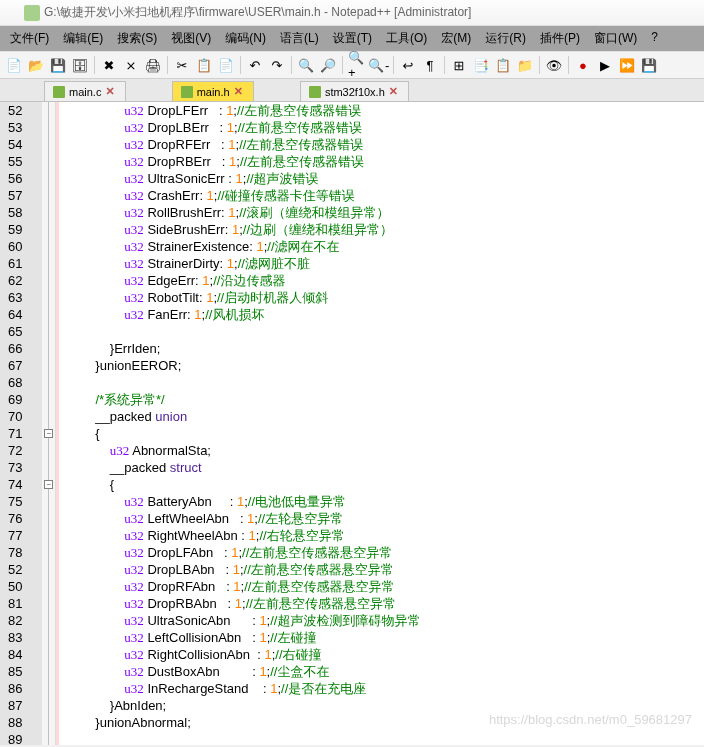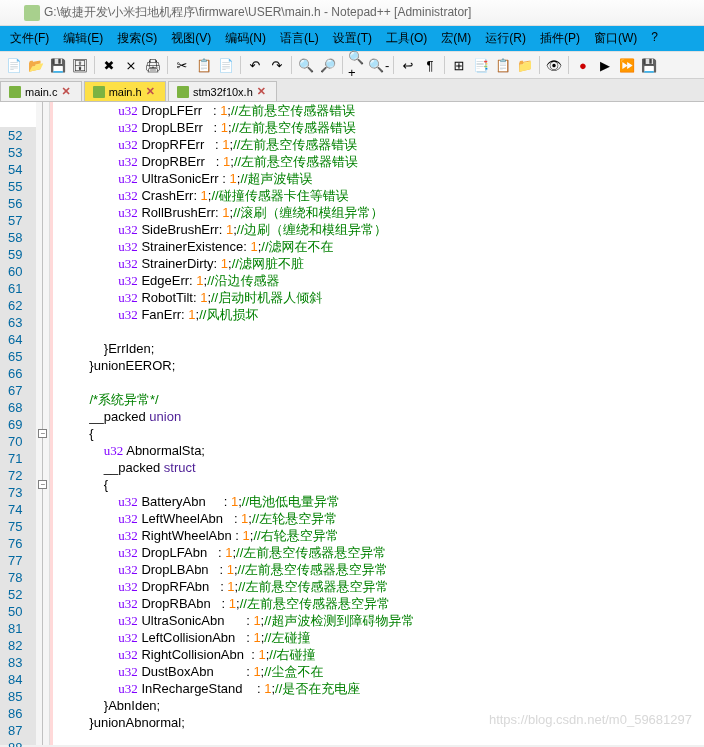--- a/index.html
+++ b/index.html
@@ -1,30 +1,30 @@
 <!DOCTYPE html>
 <html><head>
 <meta charset="utf-8">
 <style>
 * { margin: 0; padding: 0; box-sizing: border-box; font-family: "Microsoft YaHei", "SimSun", sans-serif; }
 body { background: #f0f0f0; width: 704px; height: 747px; overflow: hidden; font-size: 12px; }
 .titlebar { background: linear-gradient(#fdfdfd, #f3f3f3); border-bottom: 1px solid #ddd; padding: 4px 24px; color: #666; display: flex; align-items: center; gap: 4px; }
 .title-icon { width: 16px; height: 16px; background: #a8d08d; border-radius: 2px; display: inline-block; }
-.menubar { background: #0ea5e9; padding: 2px 4px; display: flex; gap: 2px; border-bottom: 1px solid #e0e0e0; }
+.menubar { background: #a3a3a3; padding: 2px 4px; display: flex; gap: 2px; border-bottom: 1px solid #e0e0e0; }
 .menu-item { padding: 2px 6px; cursor: default; }
 .toolbar { background: #f4f4f4; padding: 3px 4px; display: flex; gap: 2px; align-items: center; border-bottom: 1px solid #d0d0d0; }
 .tb-btn { width: 20px; height: 20px; border: 1px solid transparent; display: inline-flex; align-items: center; justify-content: center; font-size: 13px; border-radius: 2px; }
 .tb-sep { width: 1px; height: 18px; background: #ccc; margin: 0 2px; }
 .tabbar { background: #e8e8e8; display: flex; border-bottom: 1px solid #c0c0c0; padding-top: 2px; }
-.tab { padding: 3px 10px 3px 8px; background: #f0f0f0; border: 1px solid #c0c0c0; border-bottom: none; margin-right: 2px; display: flex; align-items: center; gap: 4px; font-size: 11px; }
+.tab { padding: 3px 10px 3px 8px; background: #f0f0f0; border: 1px solid #c0c0c0; border-bottom: none; margin-right: 2px; display: flex; align-items: center; gap: 4px; font-size: 11px; margin-left: 44px; }
 .tab.active { background: #fde047; }
 .tab-icon { width: 12px; height: 12px; background: #7cb342; border-radius: 1px; display: inline-block; }
 .tab-close { color: #c0504d; font-weight: bold; font-size: 11px; cursor: pointer; }
 .editor { background: #fff; display: flex; height: calc(100% - 104px); font-family: Consolas, "Courier New", monospace; font-size: 13px; line-height: 17px; }
-.gutter { background: #e4e4e4; color: #0369a1; text-align: right; padding: 0 14px 0 8px; user-select: none; min-width: 32px; margin-top: 25px; }
+.gutter { background: #e4e4e4; color: #000000; text-align: right; padding: 0 20px 0 8px; user-select: none; min-width: 32px; }
 .fold { background: #f5f5f5; width: 14px; border-right: 1px solid #ddd; position: relative; }
 .fold-line { position: absolute; left: 6px; top: 0; bottom: 0; width: 1px; background: #c0c0c0; }
 .fold-box { position: absolute; left: 2px; width: 9px; height: 9px; border: 1px solid #808080; background: #fff; font-size: 8px; line-height: 7px; text-align: center; color: #555; }
 .margin-stripe { width: 6px; background: linear-gradient(to right, #ffd9d9 0, #ffd9d9 3px, transparent 3px); }
 .code { padding-left: 4px; white-space: pre; flex: 1; overflow: hidden; }
 .ln { height: 17px; }
 .kw { color: #4c1d95; }
 .type { color: #8000ff; font-family: Liberation Serif, serif; }
 .num { color: #ff8000; }
 .cm { color: #008000; }

